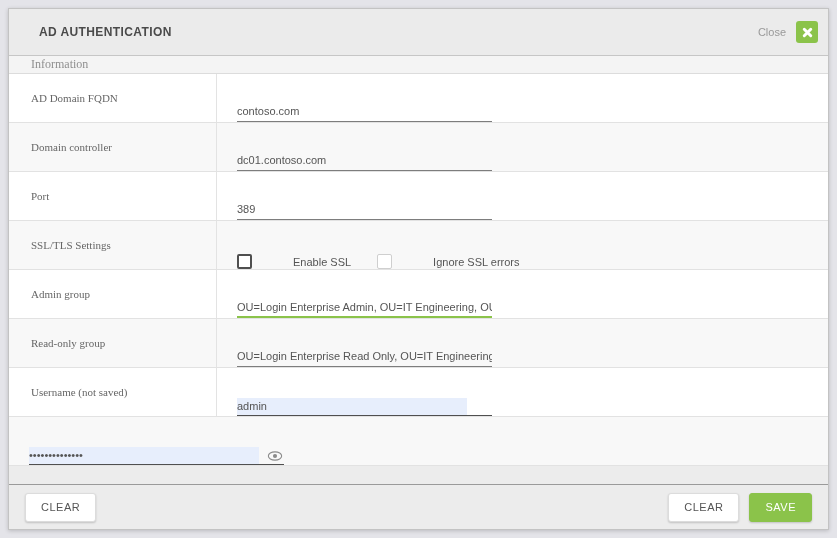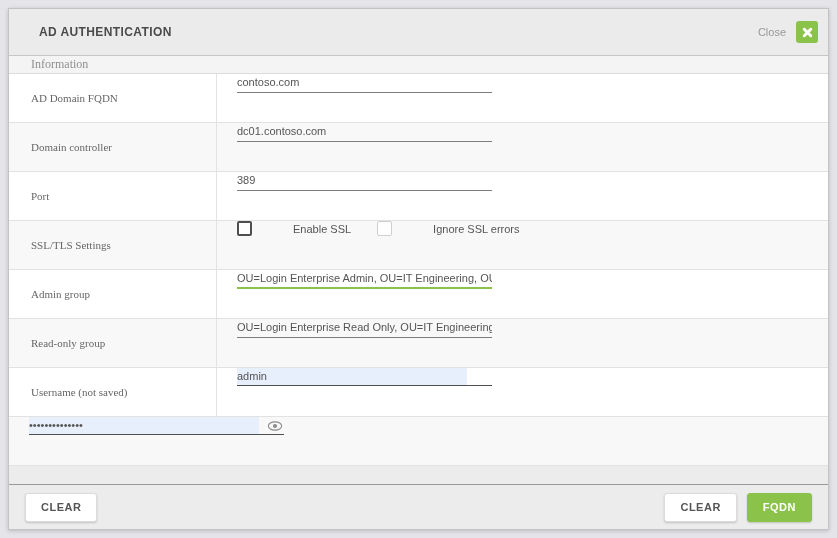--- a/index.html
+++ b/index.html
@@ -40,21 +40,21 @@
   .row {
     height:49px; display:flex; border-bottom:1px solid #e2e2e2; background:#fff;
   }
   .row.alt { background:#f8f8f8; }
   .row-label {
     width:208px; flex:0 0 208px; border-right:1px solid #e3e3e3;
     display:flex; align-items:center; padding-left:22px;
     font-size:11px; color:#666;font-family:Liberation Serif, serif;
   }
   .row-field {
-    flex:1; display:flex; align-items:flex-start; padding-left:20px;
+    flex:1; display:flex; align-items:flex-end; padding-left:20px;
   }
   .underline-input {
     width:255px; border:none; border-bottom:1px solid #7d7d7d;
     background:transparent; font-family:"Liberation Sans", sans-serif;
     font-size:11px; color:#555; padding:2px 0 4px; outline:none;
   }
   .underline-input.green-underline { border-bottom:2px solid #8bc34a; padding-bottom:3px; }
   .input-wrap {
     display:inline-flex; align-items:flex-end; width:255px;
     border-bottom:1px solid #4f4f4f; position:relative;
@@ -72,21 +72,21 @@
   .cb-label { font-size:11px; color:#555; margin-left:10px;padding-left:31px; }
   
   .body-fill { flex:1; background:#ececec; }
   .dlg-footer {
     flex:0 0 45px; background:#ececec; border-top:1px solid #9a9a9a;
     display:flex; align-items:center; padding:0 16px;
   }
   .dlg-footer .spacer { flex:1; }
   .btn {
     height:29px; padding:0 15px; border-radius:3px; cursor:pointer;
-    font-family:"Liberation Sans", sans-serif; font-size:11px; font-weight:bold;
+    font-family:"Liberation Sans", sans-serif; font-size:11px; font-weight:normal;
     letter-spacing:.5px; border:1px solid #dcdcdc; background:#fff; color:#555;
     box-shadow:0 1px 2px rgba(0,0,0,.18);
   }
   .btn.primary { background:#8bc34a; border-color:#8bc34a; color:#fff; margin-left:10px; }
 </style>
 </head>
 <body>
 
 <div class="dialog">
 
@@ -173,16 +173,16 @@
         </div>
       </div>
     </div>
 
   <div class="body-fill"></div>
 
   <div class="dlg-footer">
     <button class="btn">CLEAR</button>
     <span class="spacer"></span>
     <button class="btn">CLEAR</button>
-    <button class="btn primary">FQDN</button>
+    <button class="btn primary">SAVE</button>
   </div>
 
 </div>
 
 </body></html>

